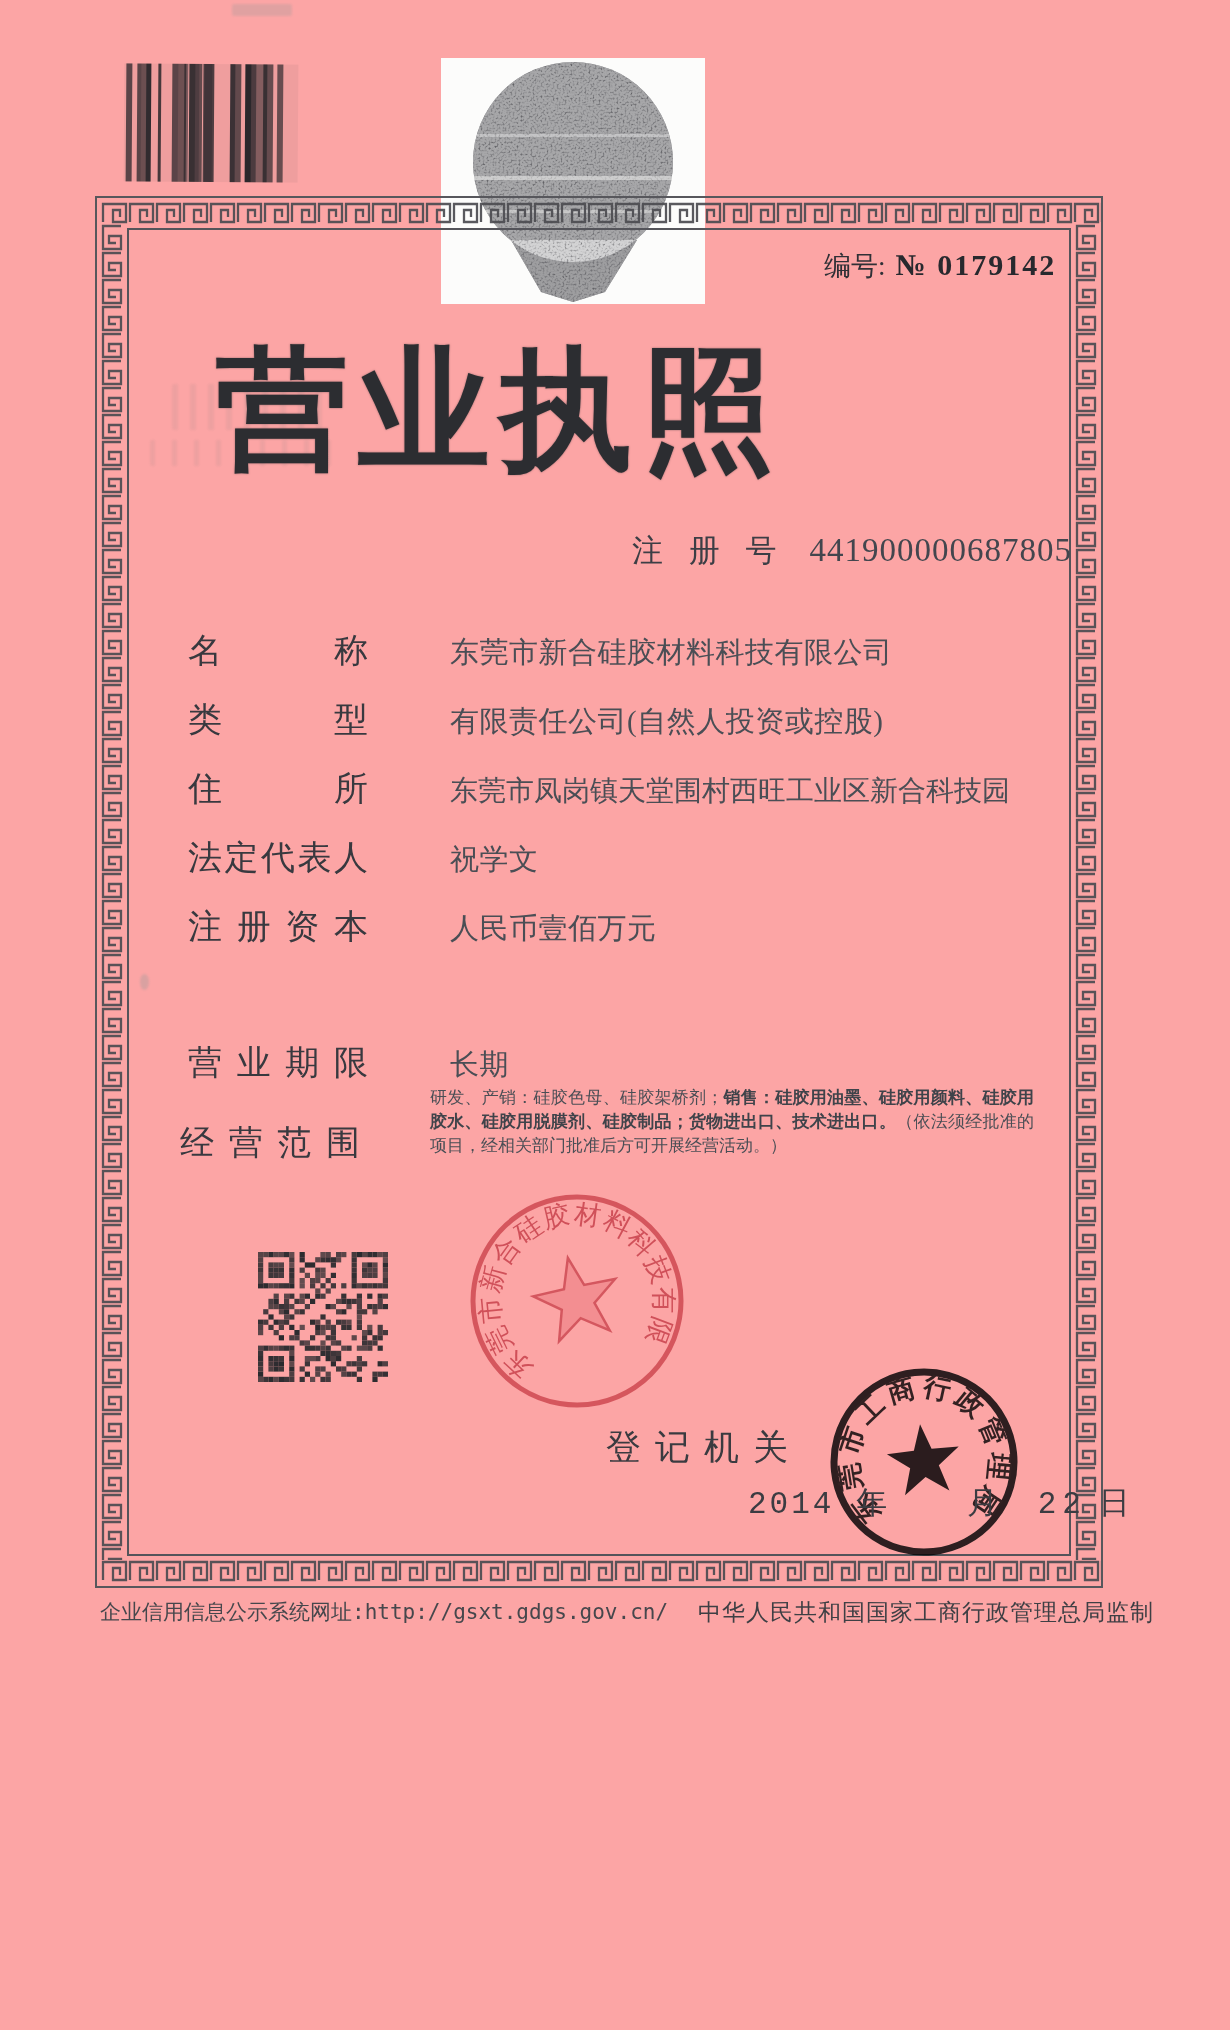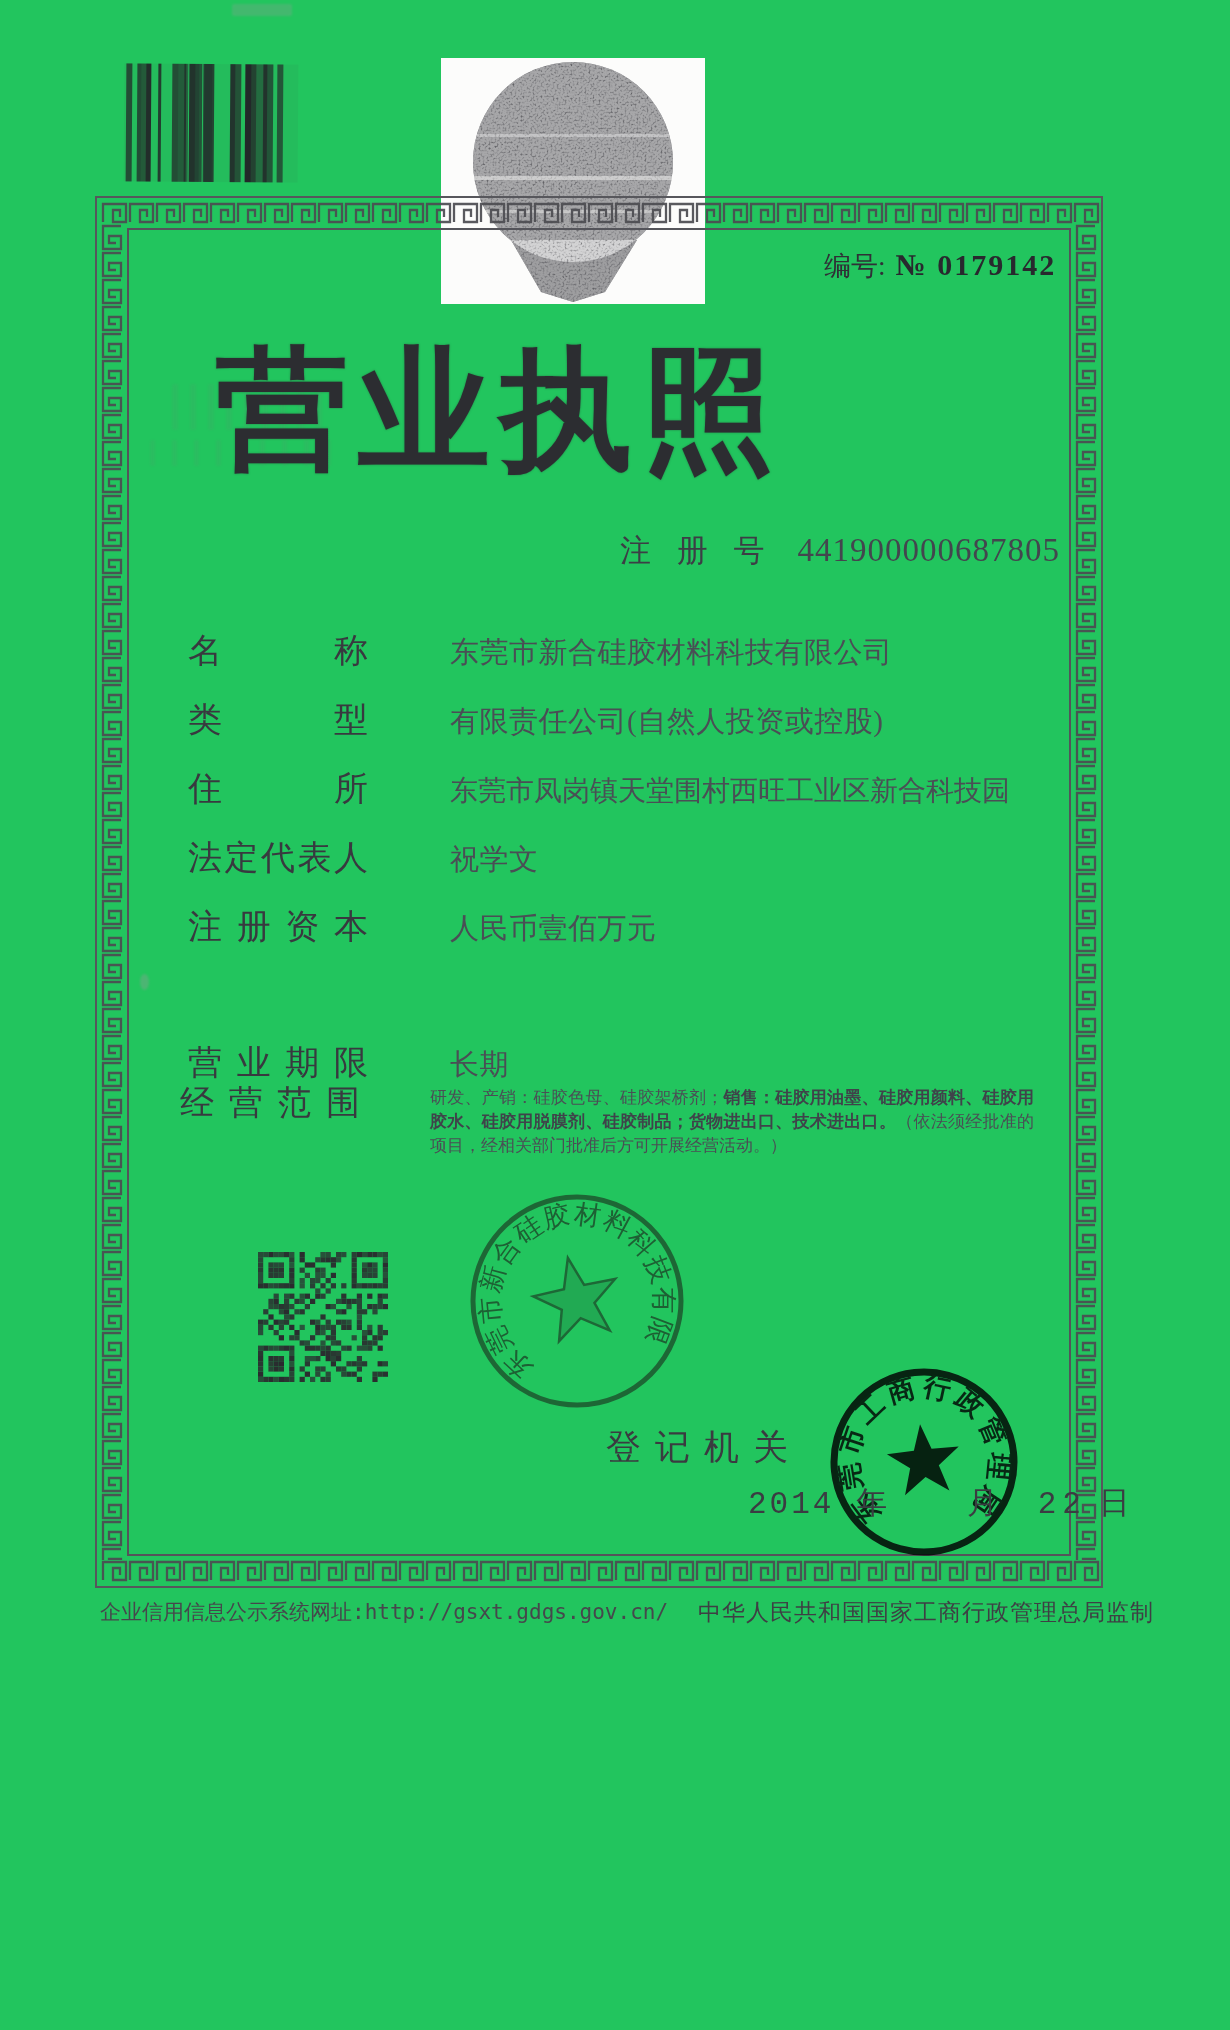--- a/index.html
+++ b/index.html
@@ -1,17 +1,17 @@
 <!DOCTYPE html>
 <html><head>
 <meta charset="utf-8">
 <style>
   html,body{margin:0;padding:0;background:#ffffff;}
   body{width:1230px;height:2030px;position:relative;font-family:"Liberation Serif","DejaVu Serif",serif;}
-  #scan-page{position:absolute;inset:0;background:#22c55e;overflow:hidden;}
+  #scan-page{position:absolute;inset:0;background:#fca5a5;overflow:hidden;}
 
   
   .artifact{position:absolute;background:#9a9a9a;opacity:.28;filter:blur(1.2px);border-radius:2px;}
   #art-top{left:232px;top:4px;width:60px;height:12px;}
   #art-ghost1{left:172px;top:384px;width:160px;height:46px;opacity:.10;
     background:repeating-linear-gradient(90deg,#777 0 6px,transparent 6px 18px);}
   #art-ghost2{left:150px;top:440px;width:190px;height:26px;opacity:.10;
     background:repeating-linear-gradient(90deg,#777 0 5px,transparent 5px 22px);}
   #art-comma{left:140px;top:974px;width:9px;height:16px;opacity:.35;border-radius:50%;}
 
@@ -34,29 +34,29 @@
   .band-left{left:4px;top:26px;}
   .band-right{right:4px;top:26px;}
 
   
   #serial{position:absolute;left:824px;top:248px;font-size:27px;color:#2f3036;white-space:nowrap;}
   #serial .no{font-weight:700;font-size:30px;letter-spacing:2px;margin-left:10px;color:#28292e;}
   #title{position:absolute;left:140px;top:322px;width:720px;text-align:center;
     font-size:132px;font-weight:700;letter-spacing:10px;color:#2c2d31;
     text-shadow:0 0 2px rgba(44,45,49,.55);}
   #regline{position:absolute;left:620px;top:530px;white-space:nowrap;color:#43464e;}
-  #regline .rlab{font-size:31px;letter-spacing:9px;color:#3c3e45;}
+  #regline .rlab{font-size:31px;letter-spacing:9px;color:#3c3e45;margin-left:12px;}
   #regline .rnum{font-size:33px;margin-left:24px;letter-spacing:1px;}
 
   
   .row{position:absolute;left:188px;white-space:nowrap;}
   .flabel{display:inline-block;width:180px;font-size:34px;color:#38393f;
     text-align:justify;text-align-last:justify;vertical-align:baseline;}
   .fvalue{display:inline-block;margin-left:78px;font-size:29px;color:#4a4e55;vertical-align:baseline;letter-spacing:.5px;}
-  #scope-label{position:absolute;left:180px;top:1080px;}
+  #scope-label{position:absolute;left:180px;top:1120px;}
   #scope-text{position:absolute;left:430px;top:1086px;width:604px;
     font-size:17px;line-height:24px;color:#4a4e55;white-space:normal;text-align:justify;}
   #scope-text .b{font-weight:700;color:#3f434a;}
 
   
   #qr{position:absolute;left:258px;top:1252px;width:130px;height:130px;filter:blur(.3px);}
 
   
   .seal{position:absolute;mix-blend-mode:multiply;}
   #seal-red{left:462px;top:1186px;opacity:.82;filter:blur(.35px);}

